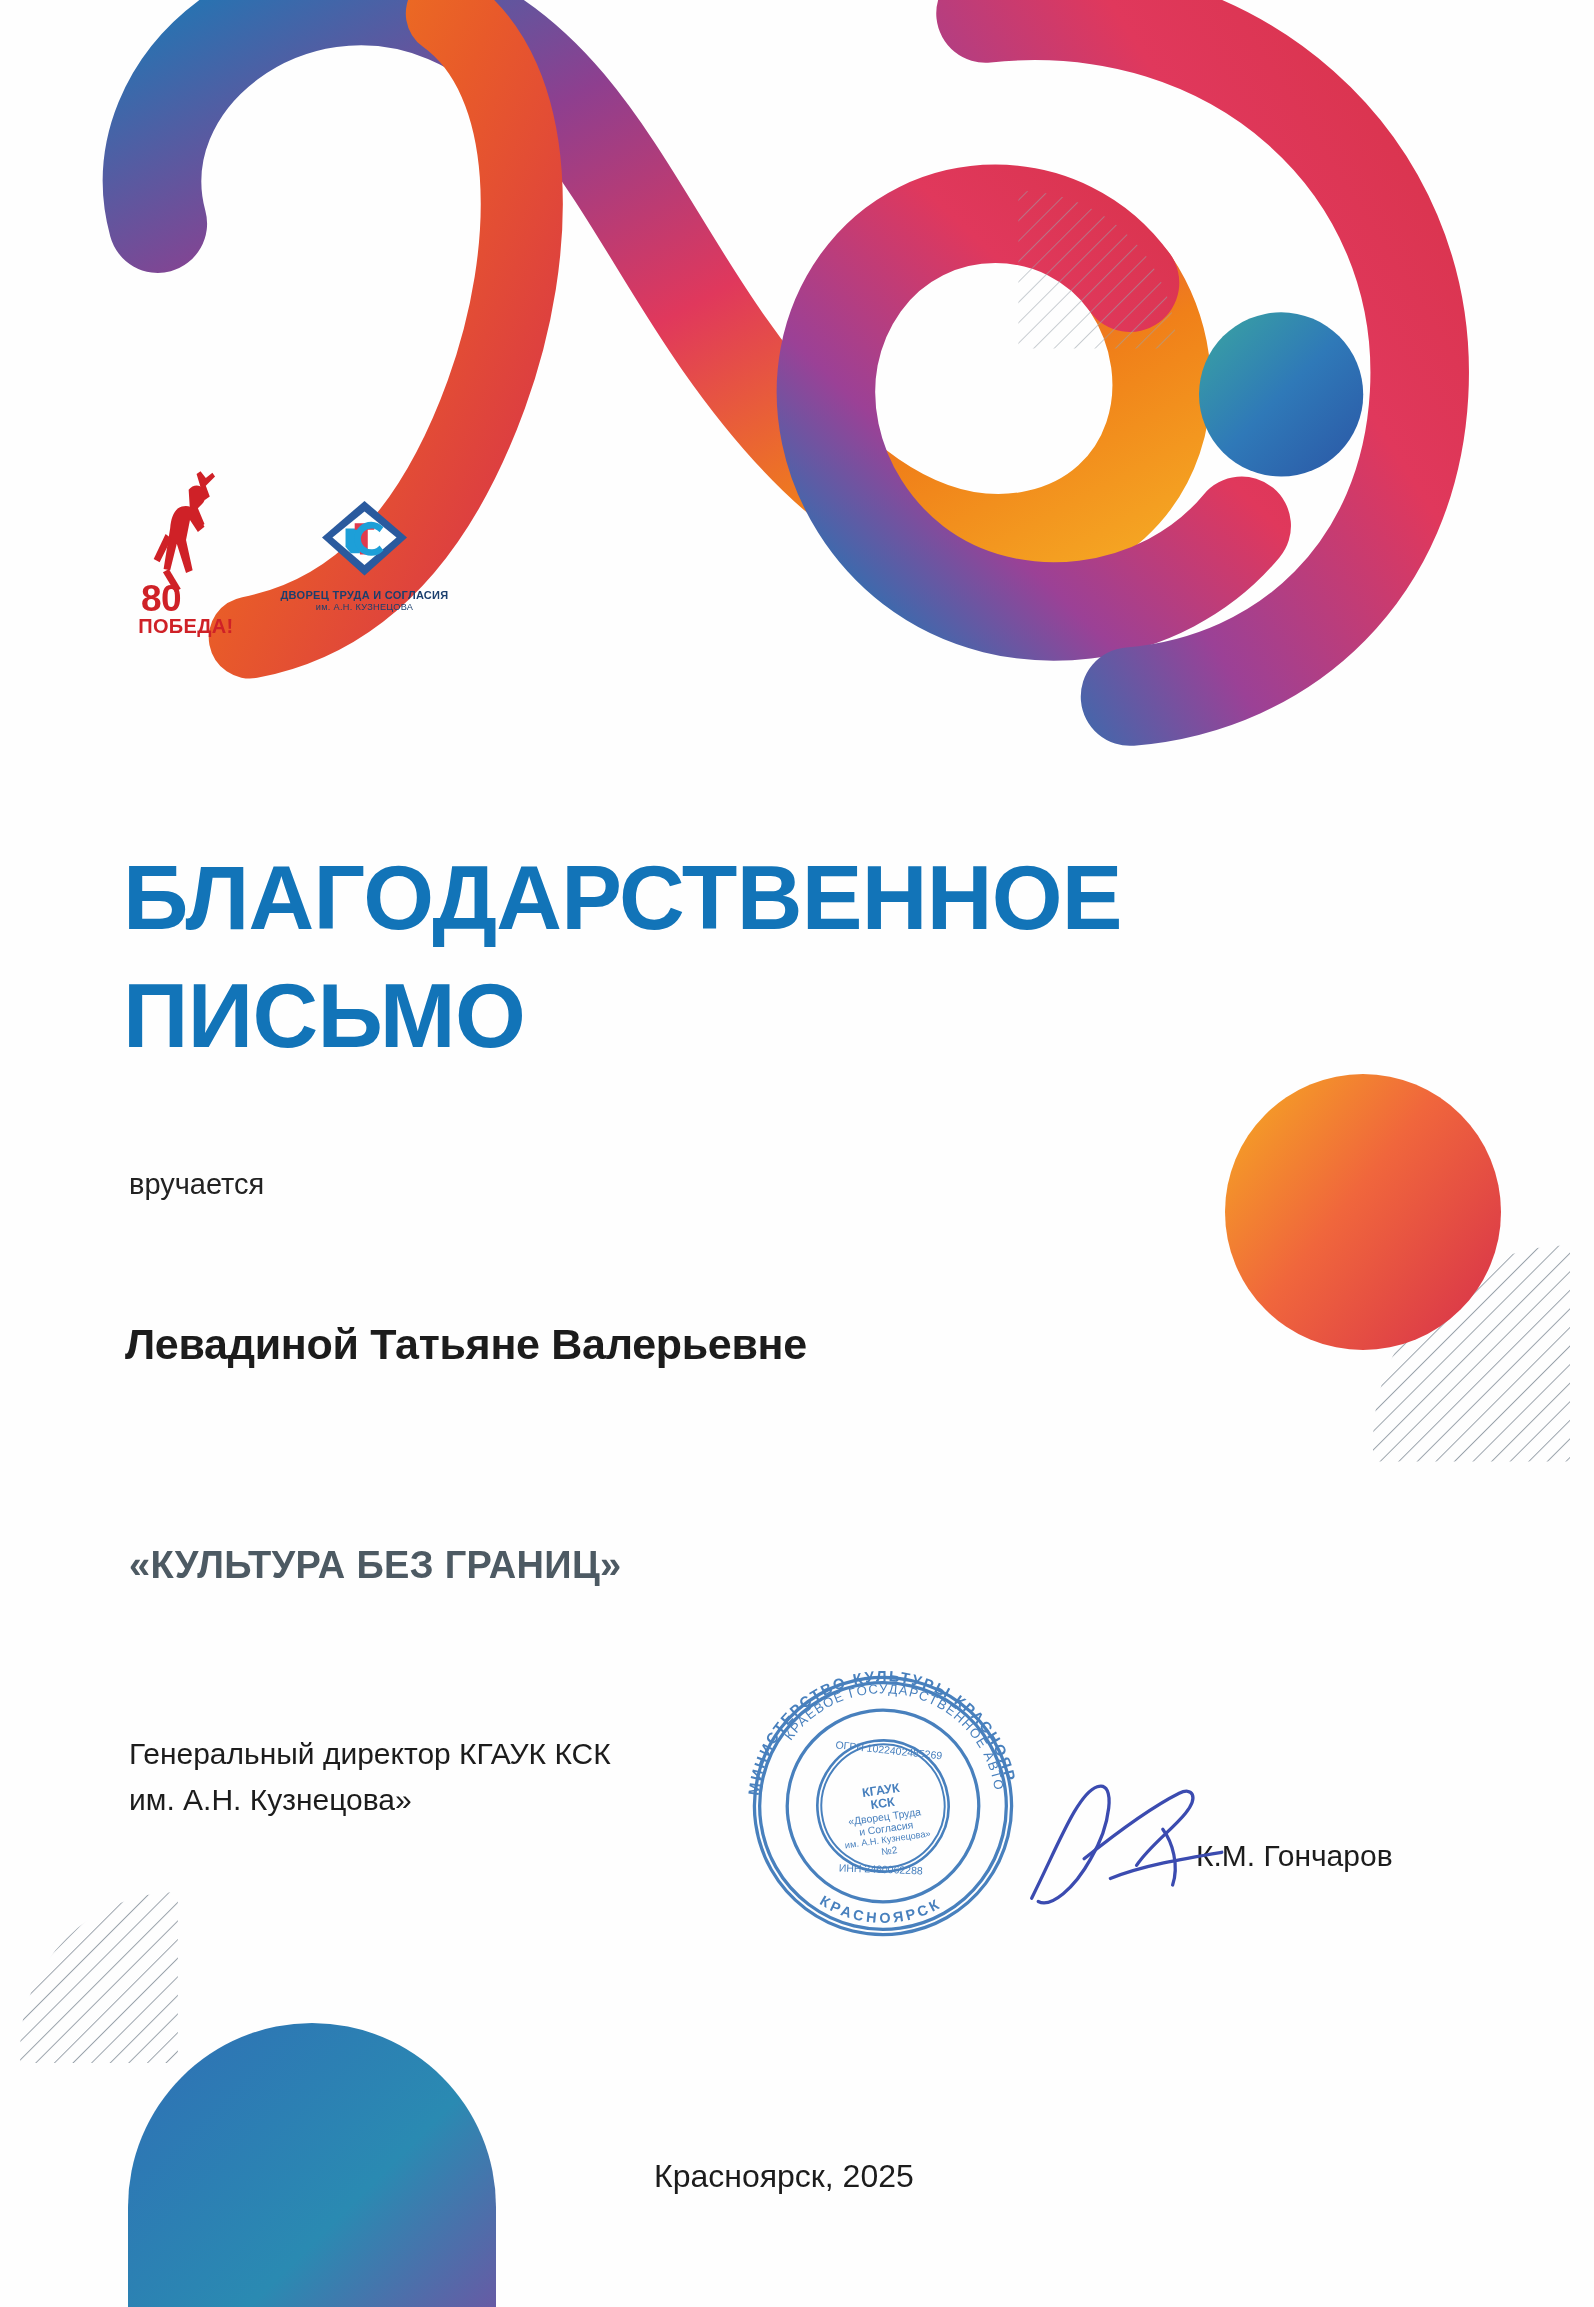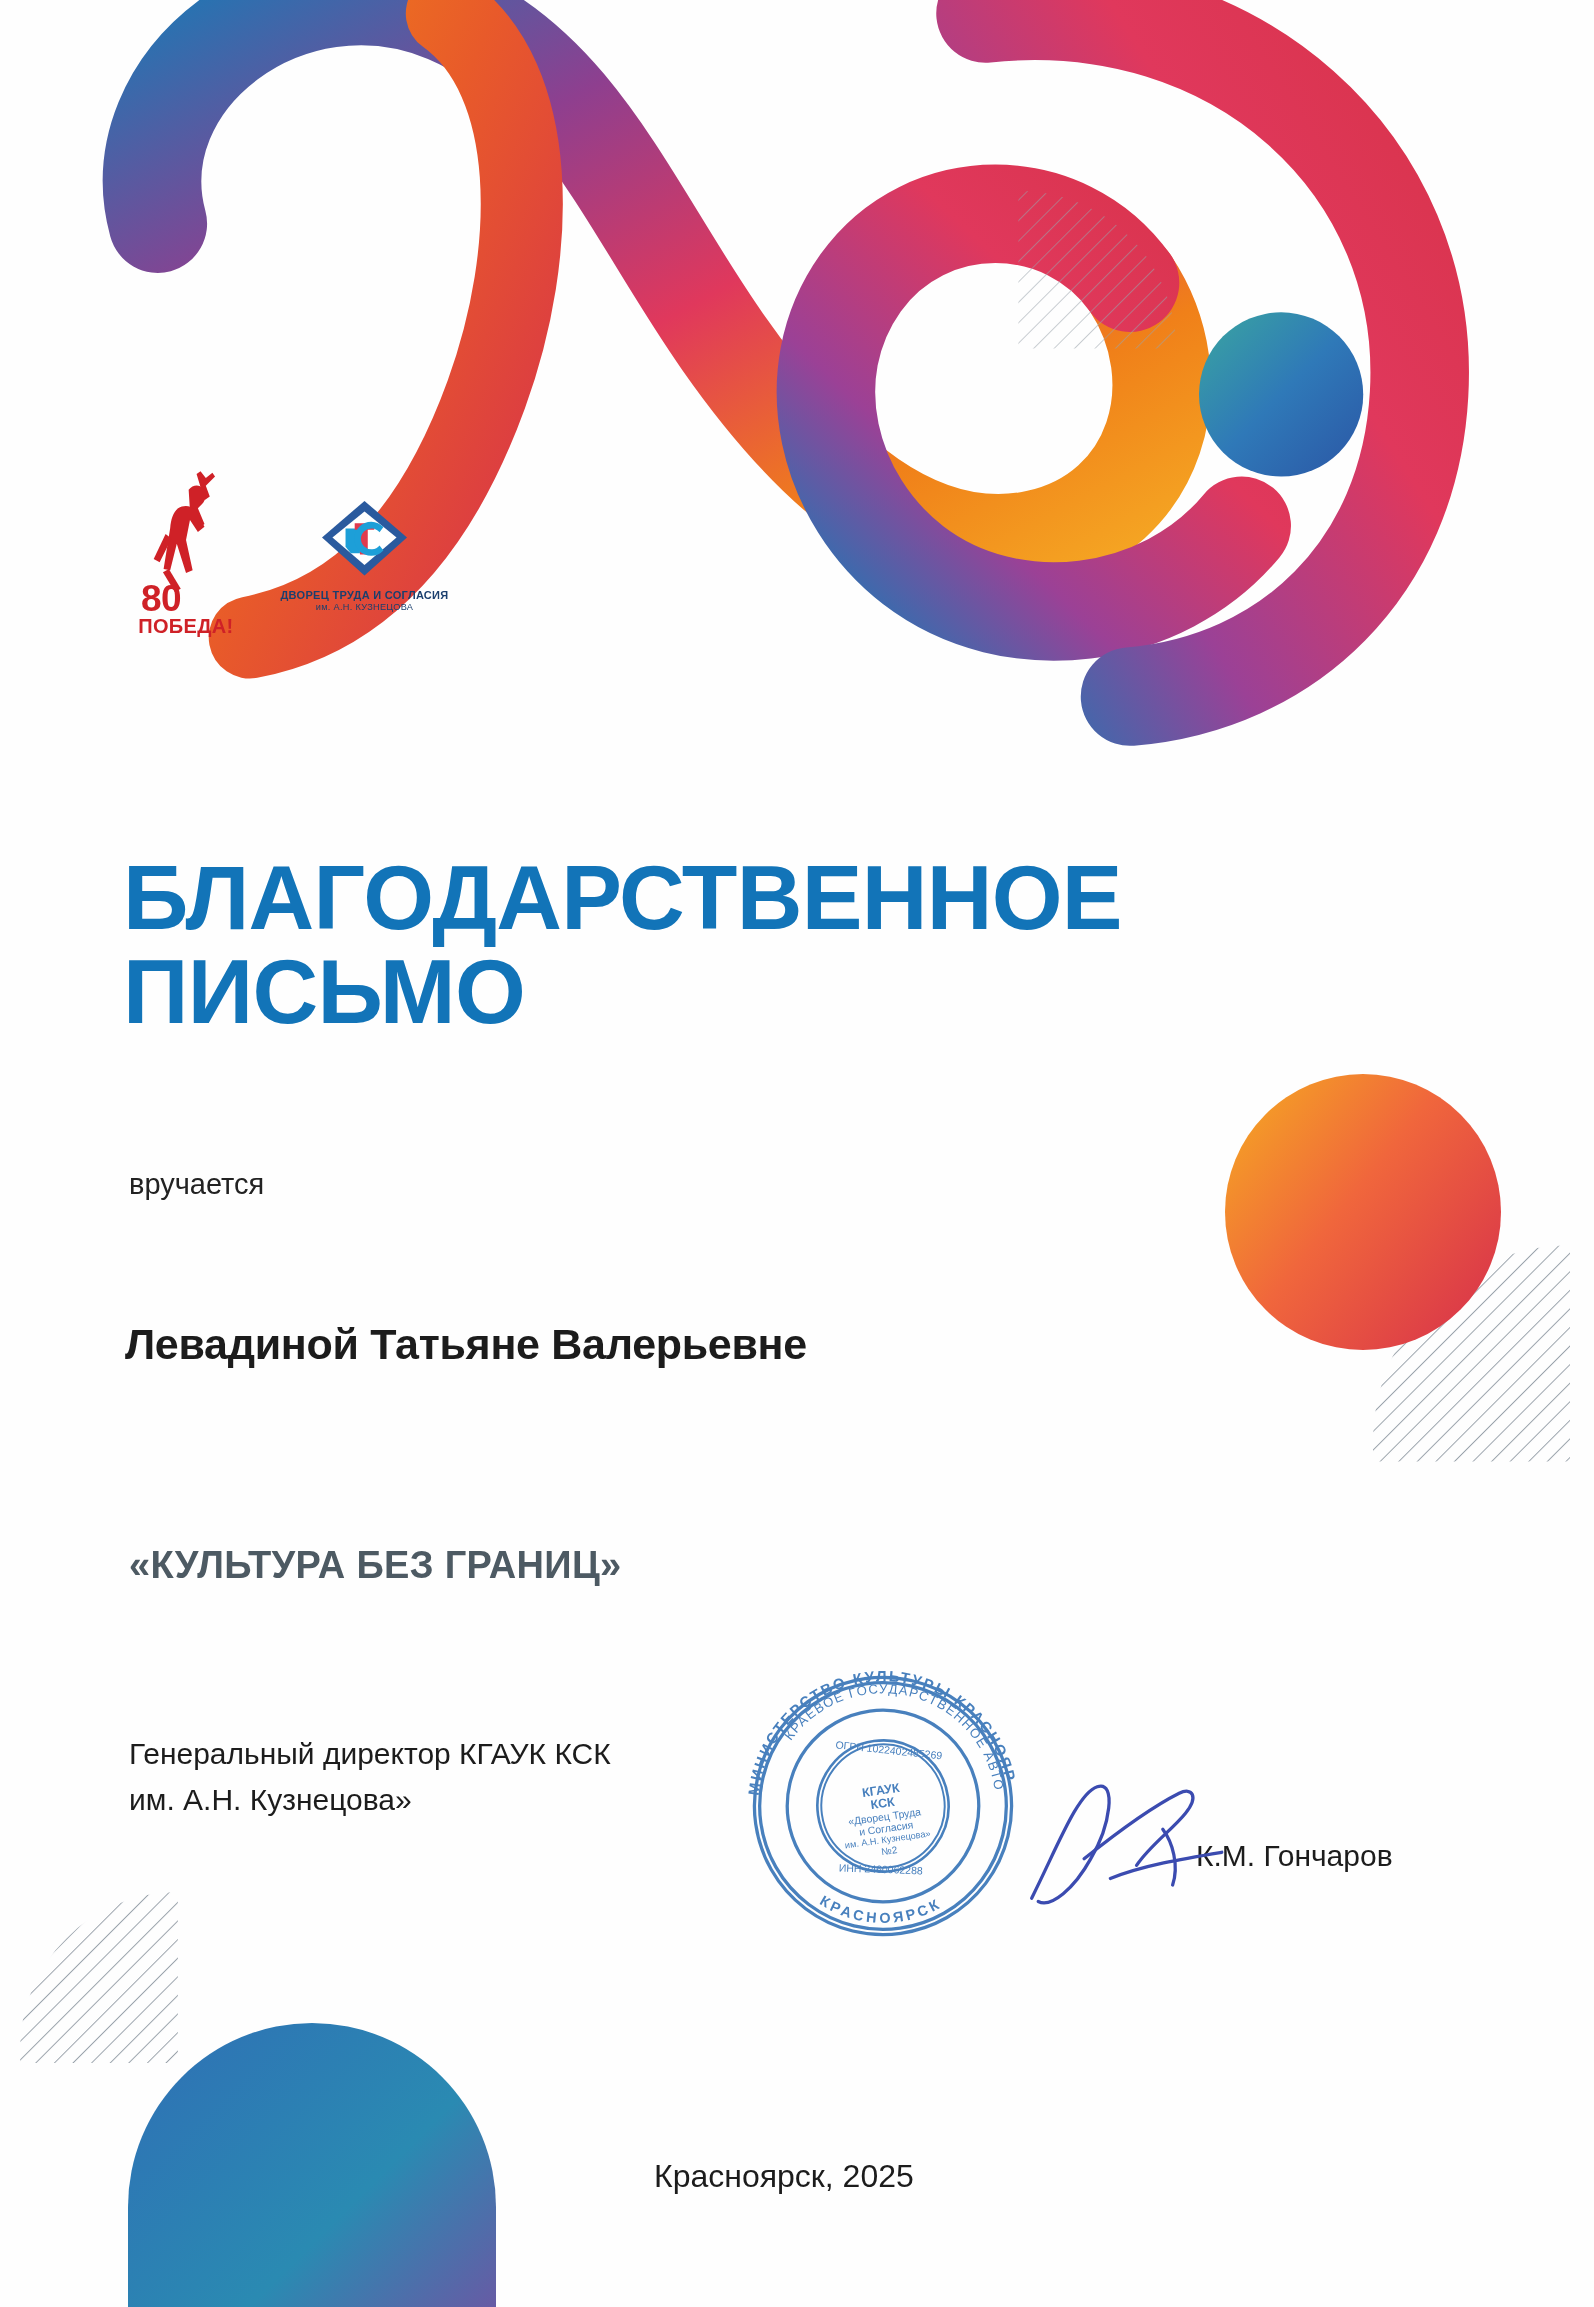--- a/index.html
+++ b/index.html
@@ -109,21 +109,21 @@
     position: absolute;
     left: 123px;
     top: 851px;
     width: 1379px;
     color: #1274b8;
     font-size: 91px;
     font-weight: bold;
     line-height: 1.03;
     letter-spacing: -0.7px;
   }
-  .title .line2 { display: block; }
+  .title .line2 { display: block; margin-top: 24px; }
 
   .awarded-label {
     position: absolute;
     left: 129px;
     top: 1168px;
     font-size: 29px;
     color: #222222;
   }
 
   .recipient {

